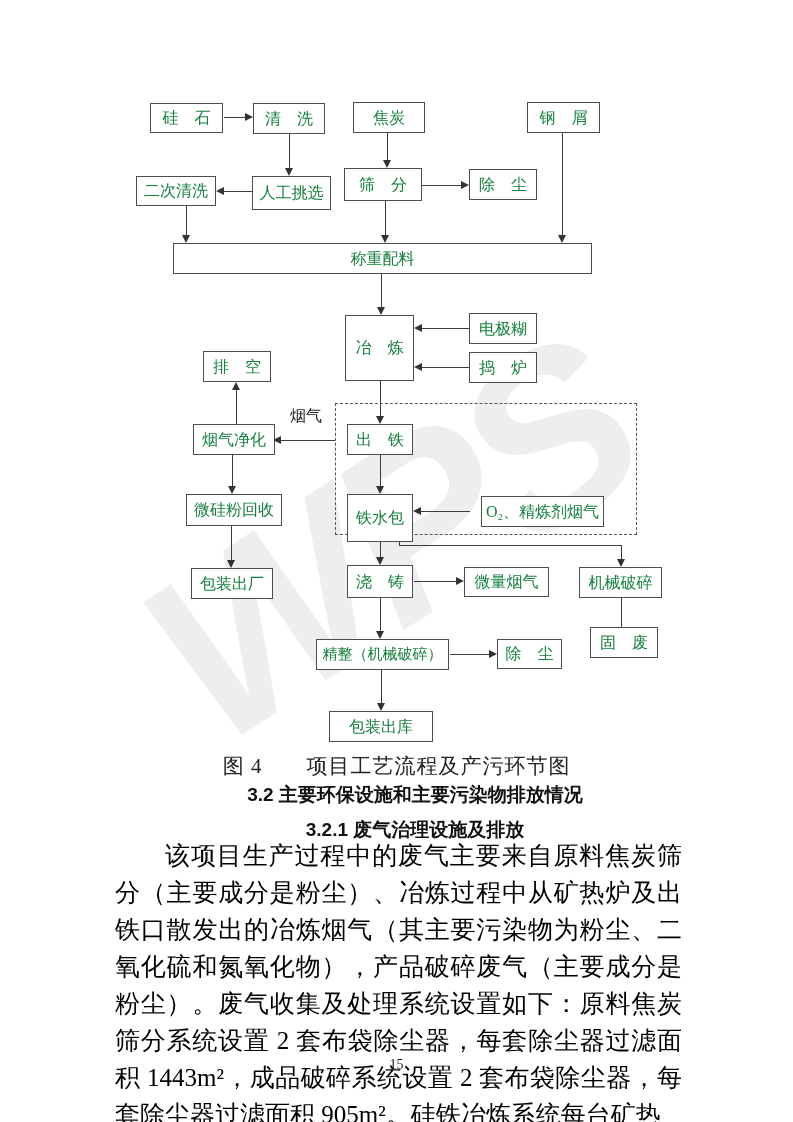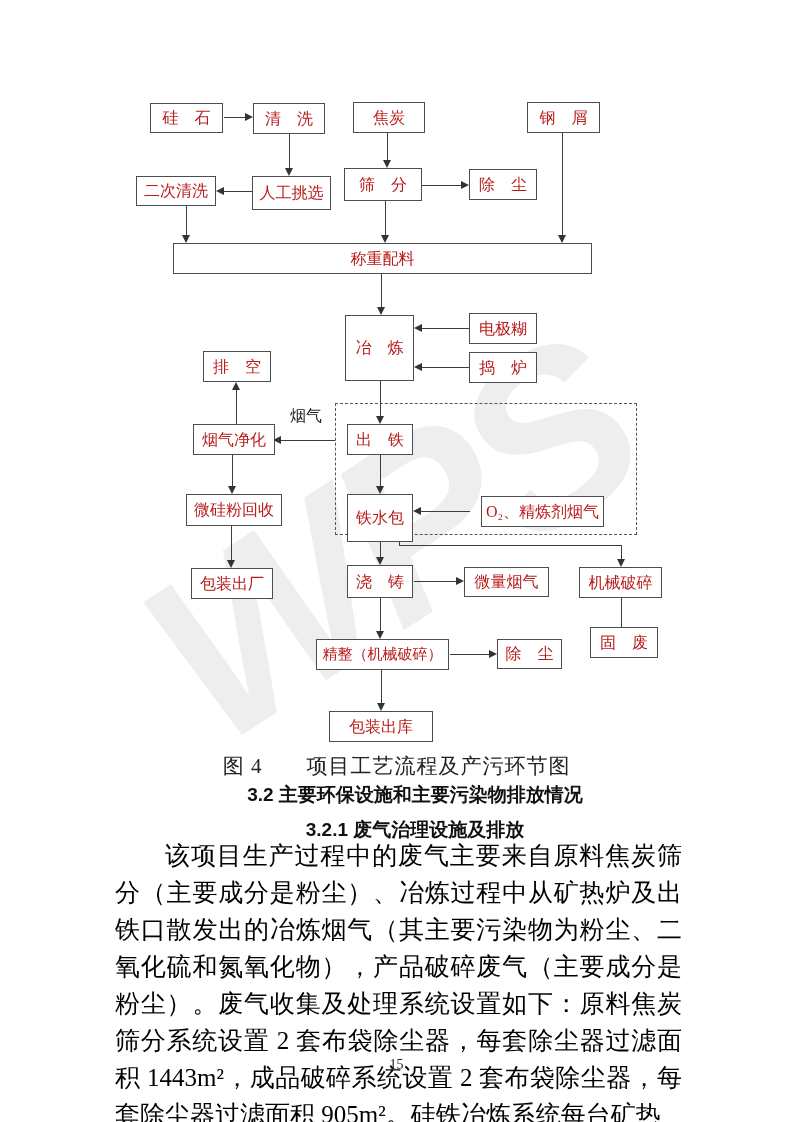--- a/index.html
+++ b/index.html
@@ -22,21 +22,21 @@
     font-size:240px;letter-spacing:-10px;
     color:rgba(90,90,90,0.10);
     z-index:0;user-select:none;
   }
   .fc{position:absolute;left:0;top:0;width:793px;height:1122px;z-index:1;}
   .node{
     position:absolute;
     border:1px solid #4d4d4d;
     background:#fff;
     display:flex;align-items:center;justify-content:center;
-    font-size:16px;line-height:1;color:#b91c1c;
+    font-size:16px;line-height:1;color:#15803d;
     box-sizing:border-box;white-space:nowrap;
   }
   .node.small{font-size:15px;}
   .dashed-box{
     position:absolute;border:1px dashed #555;background:transparent;
     box-sizing:border-box;
   }
   .line{position:absolute;background:#3c3c3c;}
   .arr{position:absolute;width:0;height:0;}
   .arr.d{border-left:4px solid transparent;border-right:4px solid transparent;border-top:8px solid #333;}

